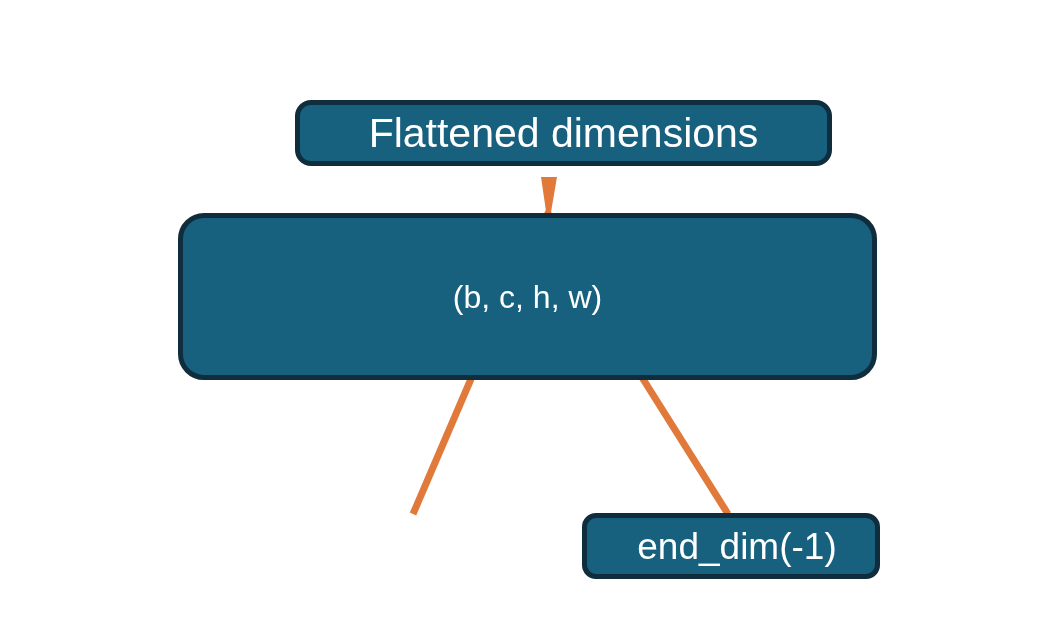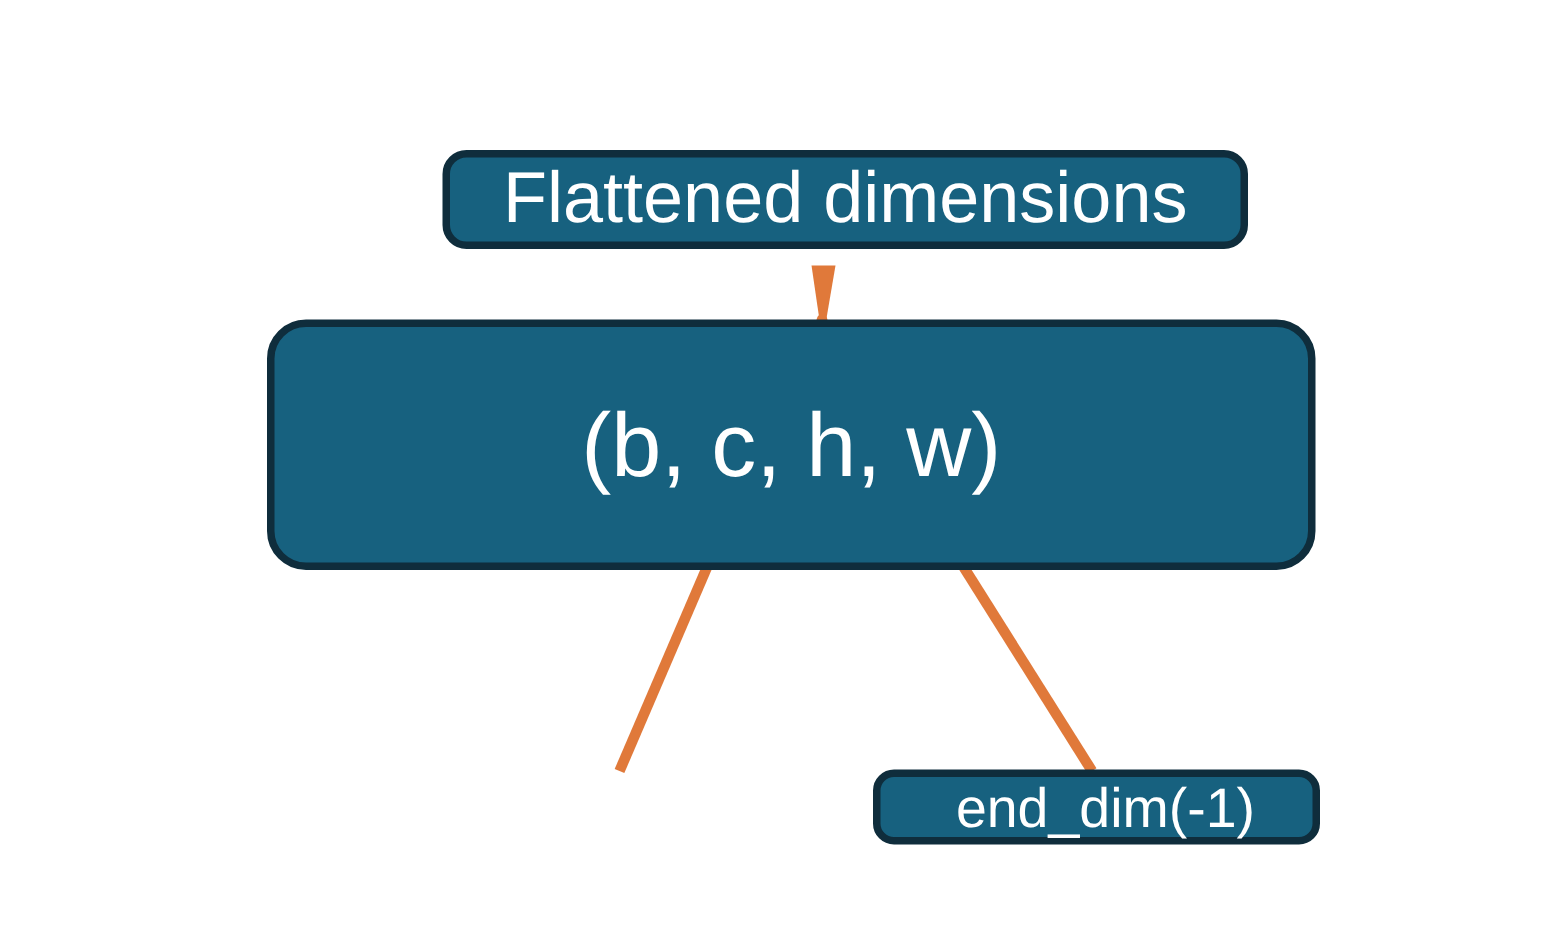--- a/index.html
+++ b/index.html
@@ -16,34 +16,34 @@
     border:5px solid #0F2D3C;
     color:#ffffff;
     display:flex;align-items:center;justify-content:center;
     box-sizing:border-box;
     text-align:center;
     line-height:1;
   }
   .node-title{
     left:295px;top:100px;width:537px;height:66px;
     border-radius:16px;
-    font-size:48px;
+    font-size:41px;
   }
   .node-tensor{
     left:178px;top:213px;width:699px;height:167px;
     border-radius:26px;
-    font-size:60px;
+    font-size:32px;
   }
   .node-start{
     left:265px;top:514px;width:300px;height:64px;
     border-radius:14px;
     font-size:37px;
   }
   .node-end{
-    left:582px;top:513px;width:298px;height:50px;
+    left:582px;top:513px;width:298px;height:66px;
     border-radius:14px;
     font-size:37px;
     padding-left:12px;
   }
   .connector-layer{
     position:absolute;left:0;top:0;width:1038px;height:632px;
     pointer-events:none;
   }
 </style>
 </head>

